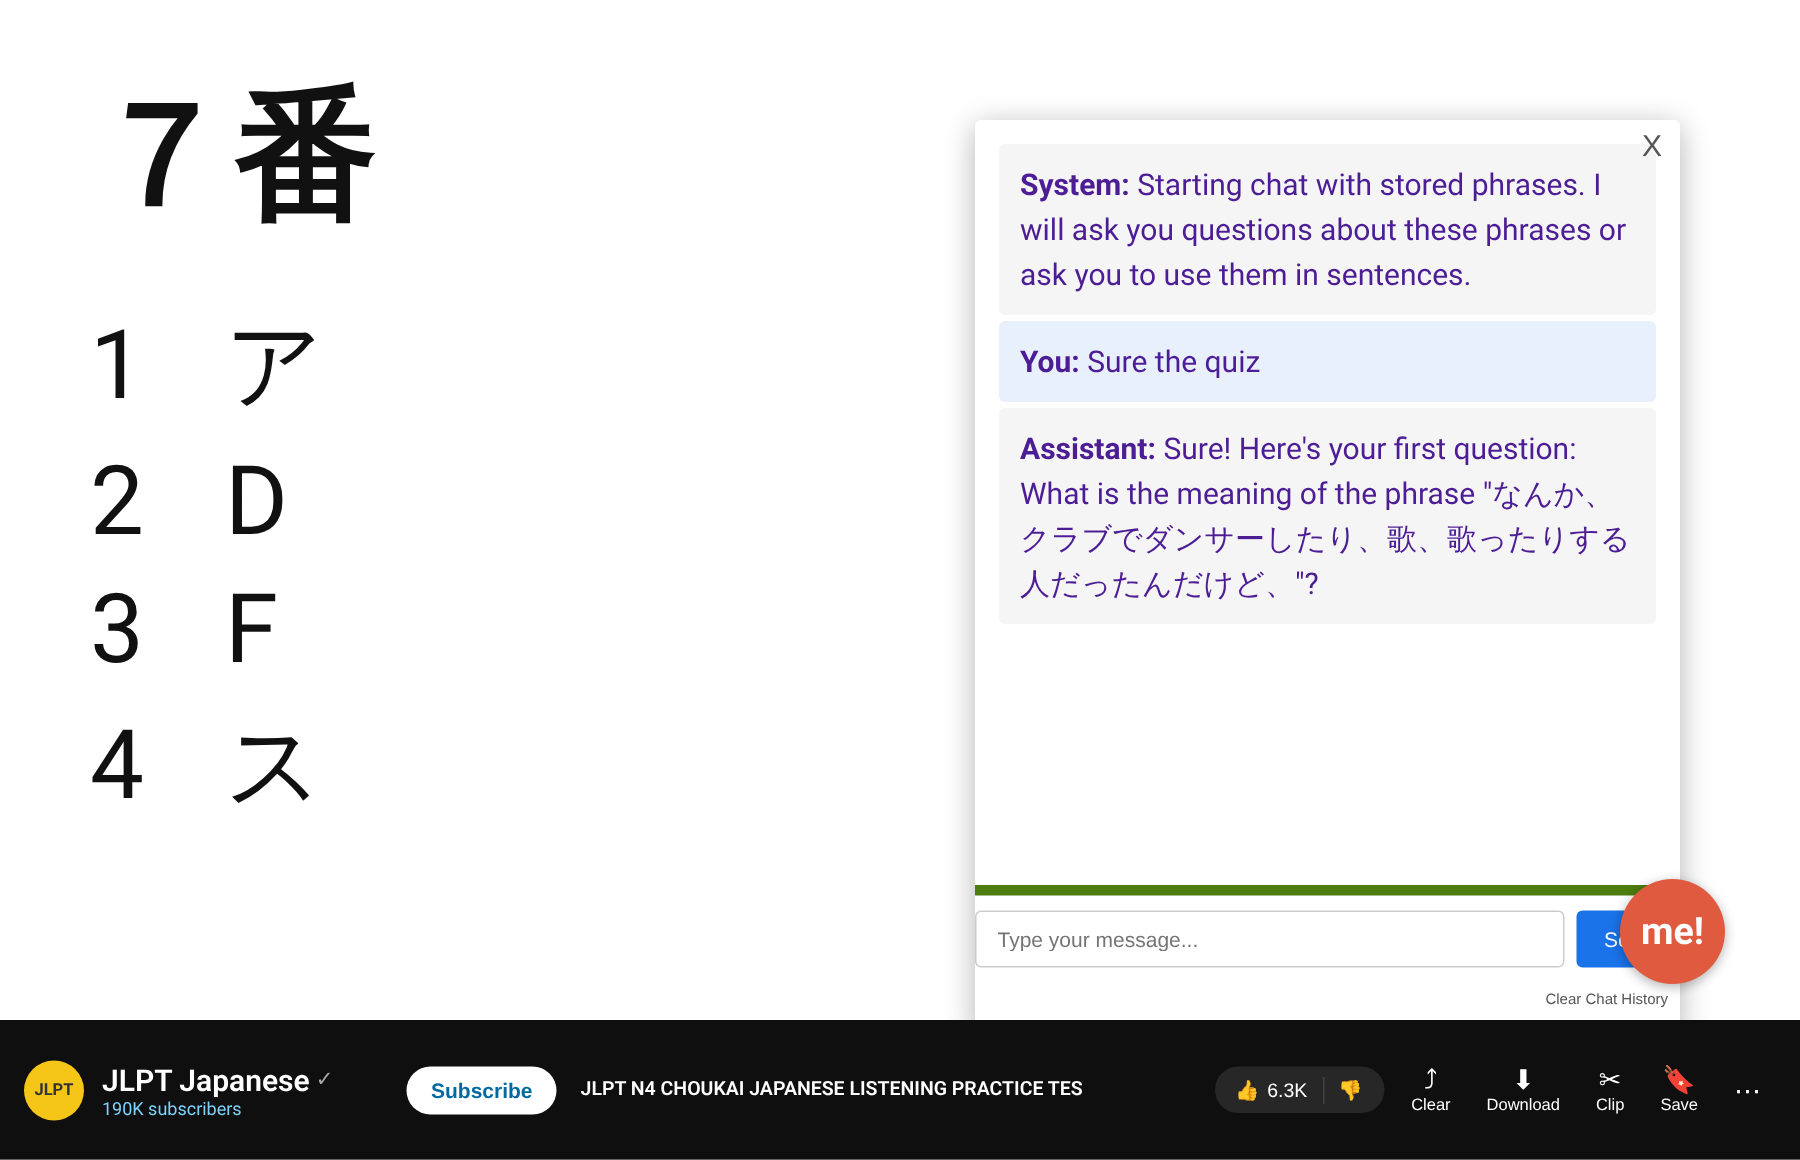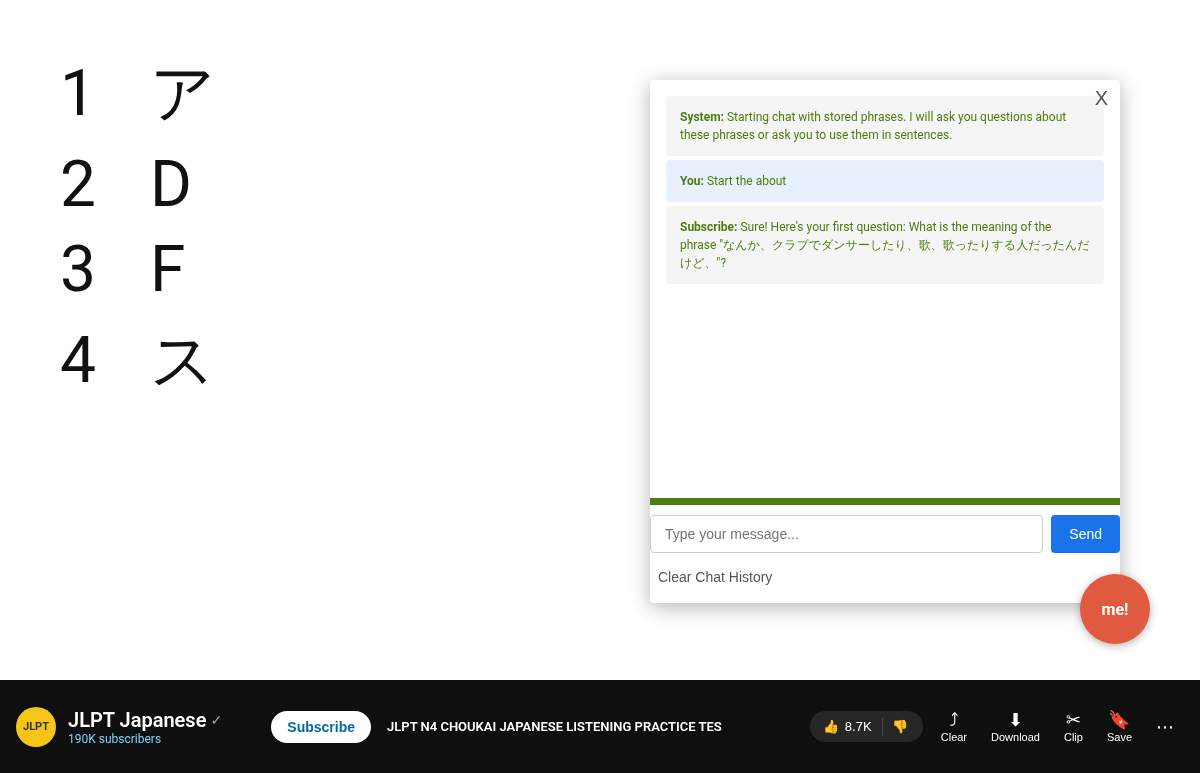--- a/index.html
+++ b/index.html
@@ -90,23 +90,23 @@
       display: flex;
       flex-direction: column;
       gap: 0;
       overflow-y: auto;
       flex: 1;
       min-height: 300px;
     }
 
     .chat-msg {
       padding: 12px 14px;
-      font-size: 12px;
+      font-size: 20px;
       line-height: 1.5;
-      color: #4d7c0f;
+      color: #4c1d95;
     }
 
     .chat-msg.system-msg {
       background: #f5f5f5;
       border-radius: 4px;
       margin-bottom: 4px;
     }
 
     .chat-msg.user-msg {
       background: #e8f0fb;
@@ -159,40 +159,40 @@
       font-size: 14px;
       font-weight: 500;
       cursor: pointer;
     }
 
     .chat-clear-btn {
       width: 100%;
       background: none;
       border: none;
       color: #555;
-      font-size: 14px;
+      font-size: 10px;
       padding: 8px;
       cursor: pointer;
-      text-align: left;
+      text-align: right;
     }
 
     
     .me-button {
       position: absolute;
-      bottom: 36px;
+      bottom: 24px;
       right: 50px;
       width: 70px;
       height: 70px;
       border-radius: 50%;
       background: #e05a40;
       display: flex;
       align-items: center;
       justify-content: center;
       color: #fff;
-      font-size: 16px;
+      font-size: 25px;
       font-weight: 700;
       cursor: pointer;
       box-shadow: 0 2px 8px rgba(0,0,0,0.3);
     }
 
     
     .bottom-bar {
       width: 1200px;
       height: 93px;
       background: #0f0f0f;
@@ -323,20 +323,21 @@
       width: 1px;
       height: 18px;
       background: #444;
     }
   </style>
 </head>
 <body>
 
 <div class="video-area">
   <div class="video-content">
+    <div class="question-number">７番</div>
     <div class="answer-list">
       <div class="answer-item">
         <span class="answer-num">1</span>
         <span class="answer-text">ア</span>
       </div>
       <div class="answer-item">
         <span class="answer-num">2</span>
         <span class="answer-text">D</span>
       </div>
       <div class="answer-item">
@@ -352,24 +353,24 @@
 
   <div class="chat-overlay">
     <button class="chat-close">X</button>
     <div class="chat-messages">
       <div class="chat-msg system-msg">
         <span class="sender">System:</span>
         <span> Starting chat with stored phrases. I will ask you questions about these phrases or ask you to use them in sentences.</span>
       </div>
       <div class="chat-msg user-msg">
         <span class="sender">You:</span>
-        <span> Start the about</span>
+        <span> Sure the quiz</span>
       </div>
       <div class="chat-msg assistant-msg">
-        <span class="sender">Subscribe:</span>
+        <span class="sender">Assistant:</span>
         <span> Sure! Here's your first question: What is the meaning of the phrase "なんか、クラブでダンサーしたり、歌、歌ったりする人だったんだけど、"?</span>
       </div>
       <div class="chat-spacer"></div>
     </div>
     <div class="chat-input-area">
       <div class="chat-input-row">
         <input class="chat-input" type="text" placeholder="Type your message..." style="">
         <button class="chat-send-btn">Send</button>
       </div>
       <button class="chat-clear-btn">Clear Chat History</button>
@@ -390,21 +391,21 @@
   </div>
   <button class="subscribe-btn">Subscribe</button>
 
   <span class="video-title-bottom">JLPT N4 CHOUKAI JAPANESE LISTENING PRACTICE TES</span>
 
   <div class="action-buttons">
 
     <div class="like-dislike-group">
       <button class="like-btn">
         <span>👍</span>
-        <span>8.7K</span>
+        <span>6.3K</span>
       </button>
       <div class="like-dislike-divider"></div>
       <button class="dislike-btn">
         <span>👎</span>
       </button>
     </div>
 
     <button class="action-btn">
       <span class="icon">⤴</span>
       <span>Clear</span>

